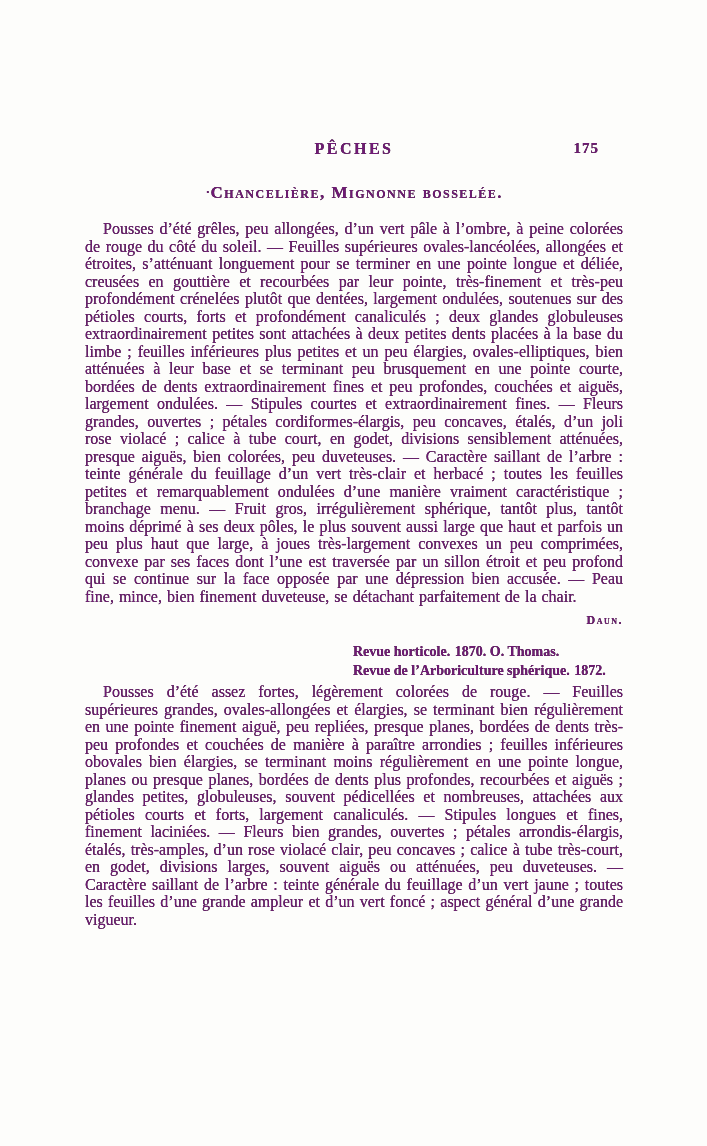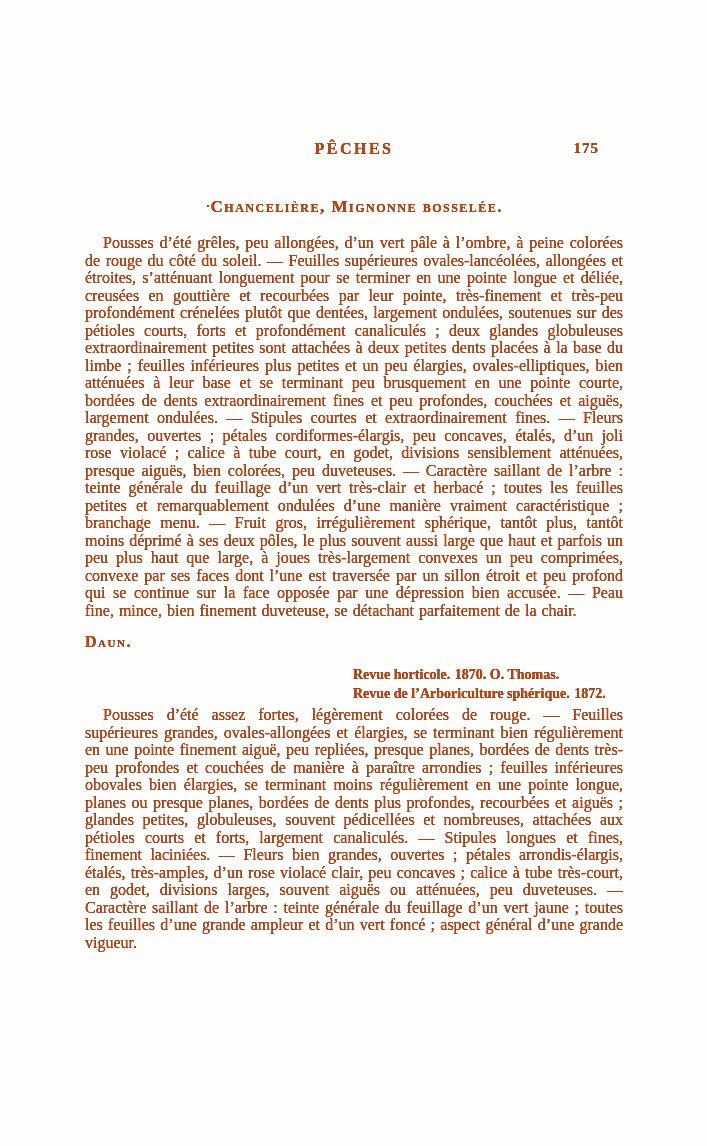--- a/index.html
+++ b/index.html
@@ -7,21 +7,21 @@
     padding: 0;
     background: #ffffff;
   }
   .page {
     position: relative;
     width: 707px;
     height: 1146px;
     background: #fdfdfb;
     overflow: hidden;
     font-family: "Liberation Serif", "DejaVu Serif", serif;
-    color: #c2410c;
+    color: #701a75;
   }
   .column {
     position: absolute;
     left: 85px;
     top: 0;
     width: 538px;
   }
   .running-head {
     position: relative;
     margin-top: 140px;
@@ -38,37 +38,37 @@
   .page-number {
     position: absolute;
     right: 24px;
     top: 0;
     font-size: 15px;
     font-weight: bold;
     letter-spacing: 1px;
     text-shadow: 0 0 0.3px #211e1b;
   }
   .variety-heading {
-    margin: 37px 0 0 0;
+    margin: 23px 0 0 0;
     text-align: center;
     font-size: 17px;
     font-weight: bold;
     font-variant: small-caps;
     letter-spacing: 1.5px;
     text-shadow: 0 0 0.4px #211e1b;
   }
   .variety-heading .artifact {
     font-weight: normal;
     font-variant: normal;
     letter-spacing: 0;
   }
   .daun-heading {
-    margin: 14px 0 0 0;
-    text-align: left;
-    font-size: 16px;
+    margin: 8px 0 0 0;
+    text-align: right;
+    font-size: 12px;
     font-weight: bold;
     font-variant: small-caps;
     letter-spacing: 1.5px;
     text-shadow: 0 0 0.4px #211e1b;
   }
   p.body-text {
     margin: 0;
     font-size: 16px;
     line-height: 17.5px;
     text-align: justify;

